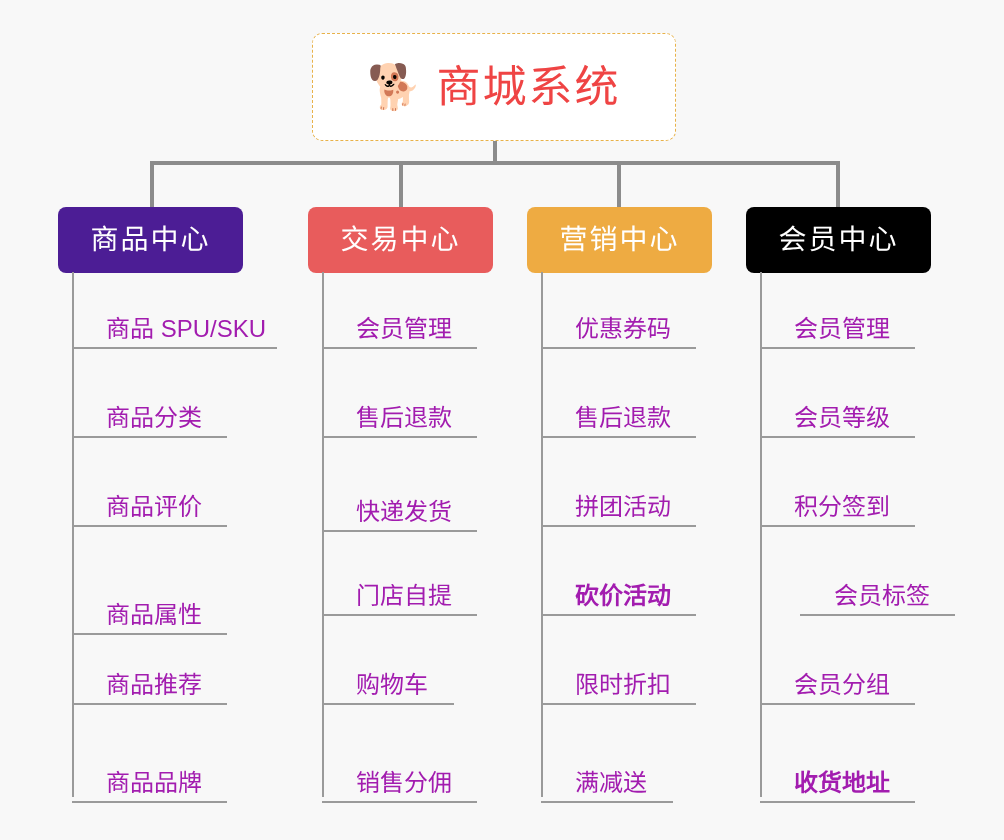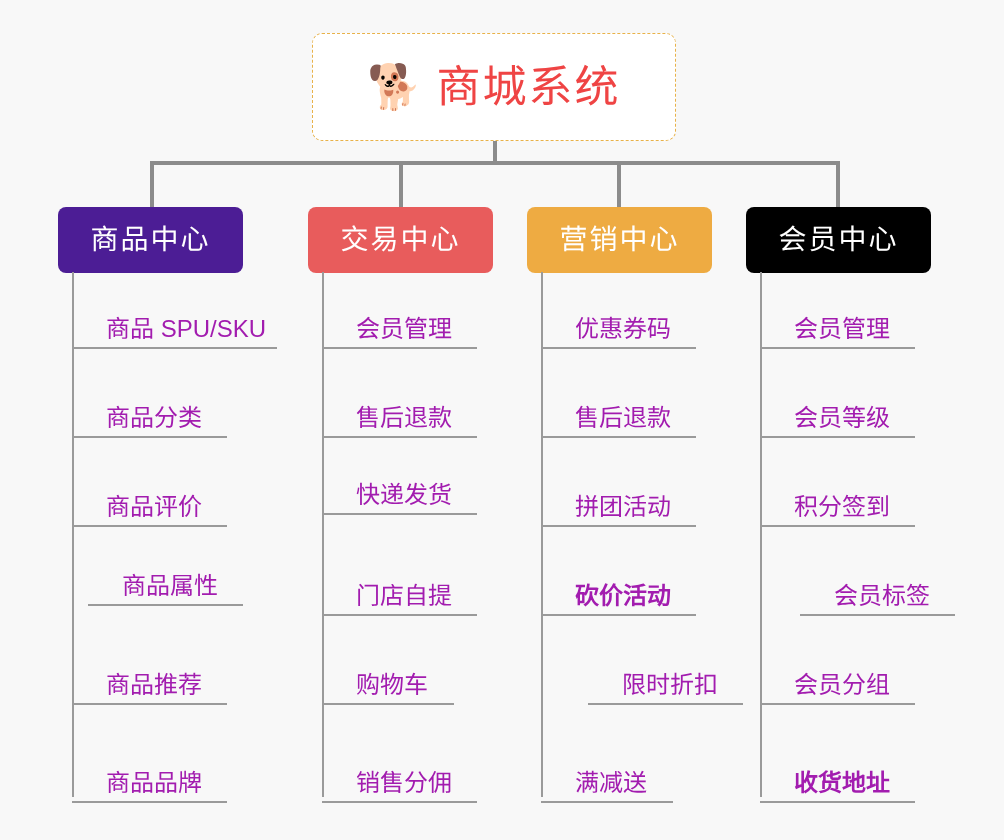--- a/index.html
+++ b/index.html
@@ -146,41 +146,41 @@
 
     <div class="leaf" style="top:71px; width:205px;">
       <span class="leaf-label">商品 SPU/SKU</span>
     </div>
     <div class="leaf" style="top:160px; width:155px;">
       <span class="leaf-label">商品分类</span>
     </div>
     <div class="leaf" style="top:249px; width:155px;">
       <span class="leaf-label">商品评价</span>
     </div>
-    <div class="leaf" style="top:328px; width:155px;margin-left:16px;">
+    <div class="leaf" style="top:357px; width:155px;">
       <span class="leaf-label">商品属性</span>
     </div>
     <div class="leaf" style="top:427px; width:155px;">
       <span class="leaf-label">商品推荐</span>
     </div>
     <div class="leaf" style="top:525px; width:155px;">
       <span class="leaf-label">商品品牌</span>
     </div>
   </div>
 
   <div class="branch" style="left:322px;">
     <div class="trunk" style="height:525px;"></div>
 
     <div class="leaf" style="top:71px; width:155px;">
       <span class="leaf-label">会员管理</span>
     </div>
     <div class="leaf" style="top:160px; width:155px;">
       <span class="leaf-label">售后退款</span>
     </div>
-    <div class="leaf" style="top:237px; width:155px;">
+    <div class="leaf" style="top:254px; width:155px;">
       <span class="leaf-label">快递发货</span>
     </div>
     <div class="leaf" style="top:338px; width:155px;">
       <span class="leaf-label">门店自提</span>
     </div>
     <div class="leaf" style="top:427px; width:132px;">
       <span class="leaf-label">购物车</span>
     </div>
     <div class="leaf" style="top:525px; width:155px;">
       <span class="leaf-label">销售分佣</span>
@@ -195,21 +195,21 @@
     </div>
     <div class="leaf" style="top:160px; width:155px;">
       <span class="leaf-label">售后退款</span>
     </div>
     <div class="leaf" style="top:249px; width:155px;">
       <span class="leaf-label">拼团活动</span>
     </div>
     <div class="leaf" style="top:338px; width:155px;font-weight:bold;">
       <span class="leaf-label">砍价活动</span>
     </div>
-    <div class="leaf" style="top:427px; width:155px;margin-left:47px;">
+    <div class="leaf" style="top:427px; width:155px;">
       <span class="leaf-label">限时折扣</span>
     </div>
     <div class="leaf" style="top:525px; width:132px;">
       <span class="leaf-label">满减送</span>
     </div>
   </div>
 
   <div class="branch" style="left:760px;">
     <div class="trunk" style="height:525px;"></div>
 

